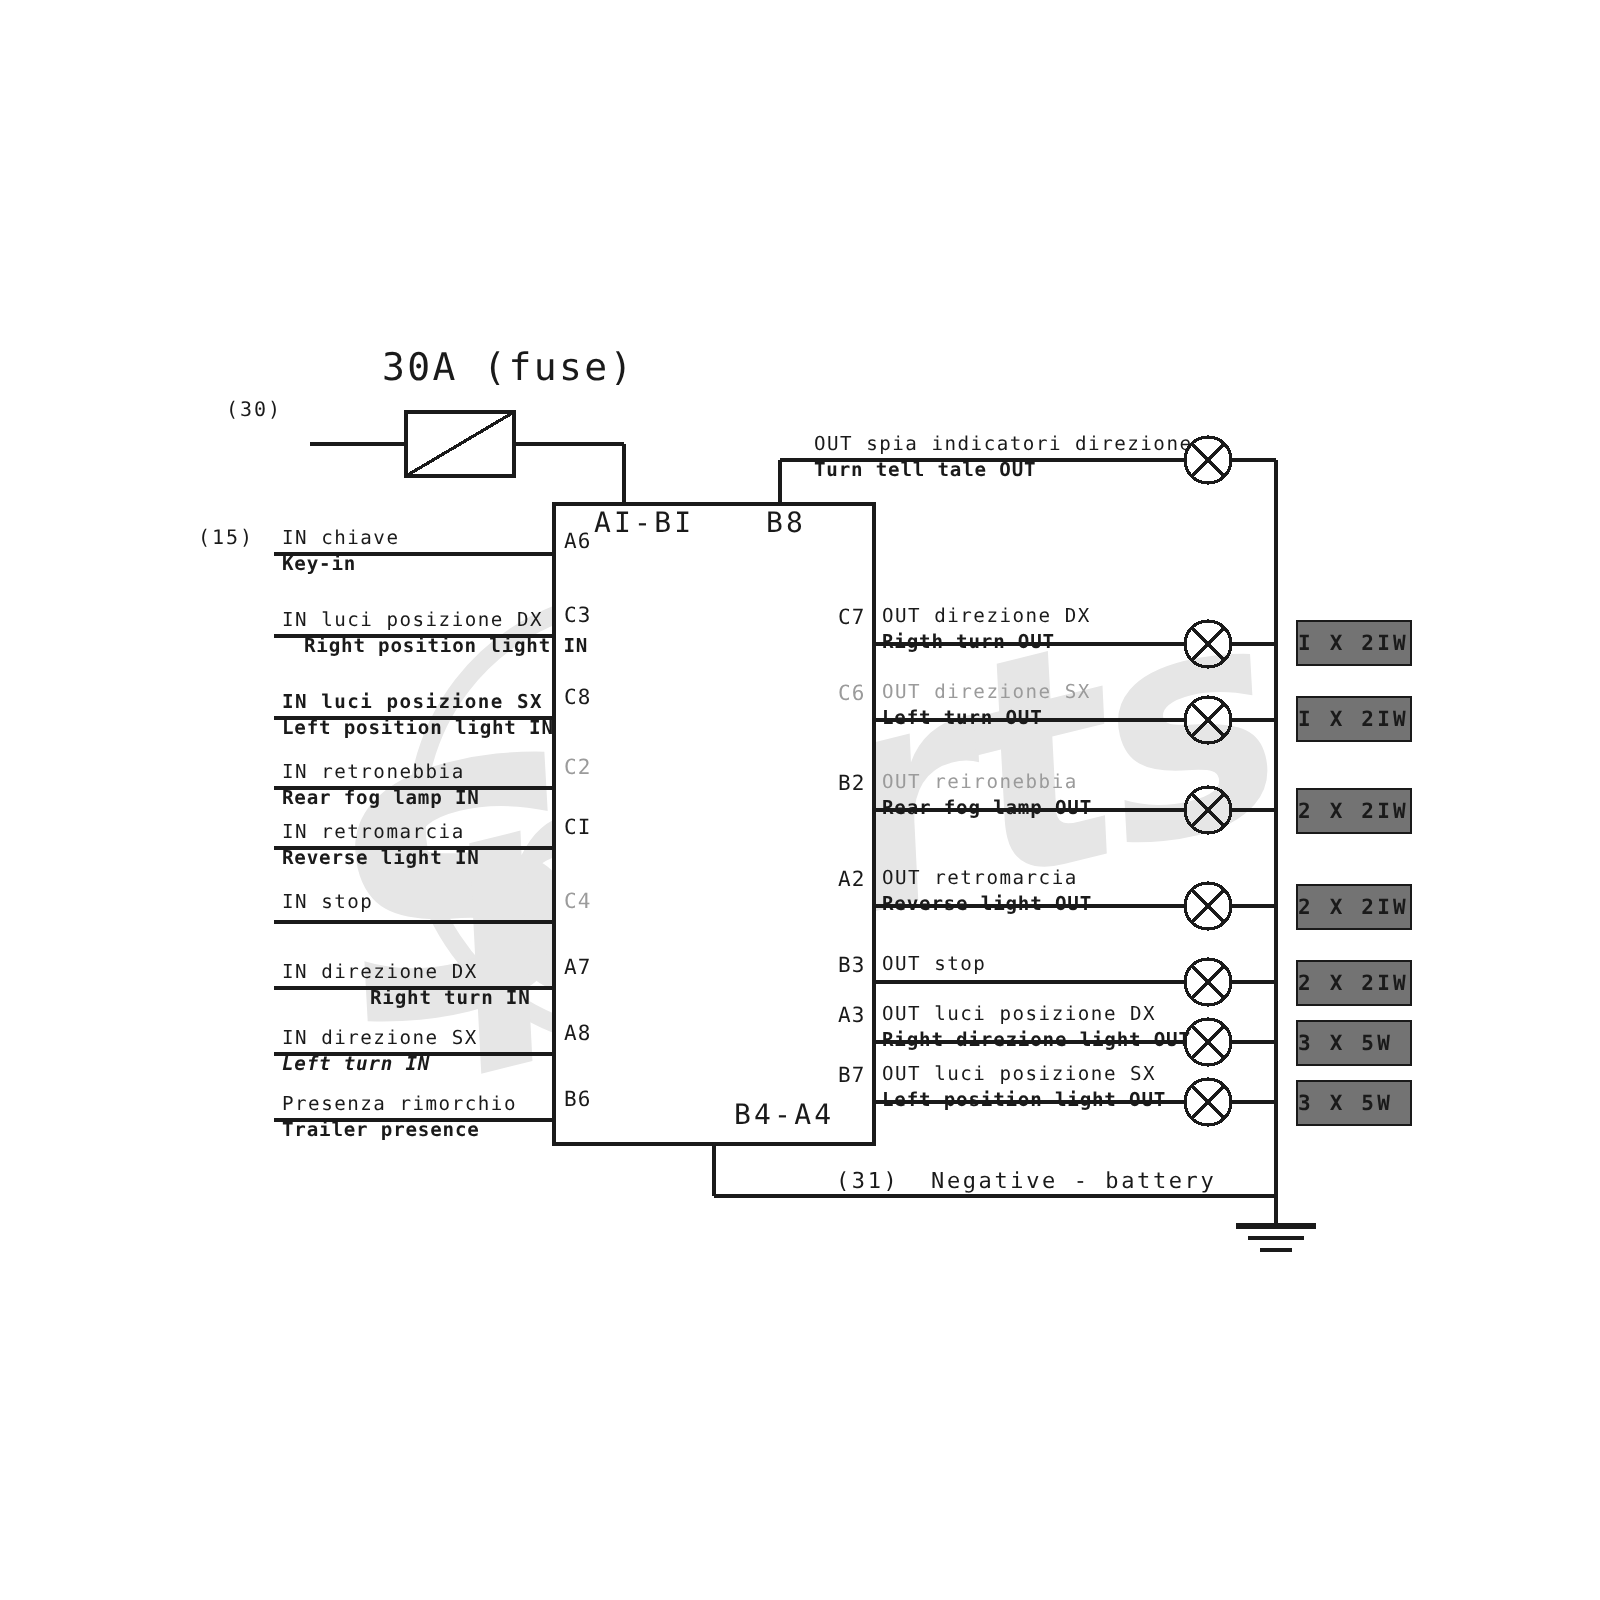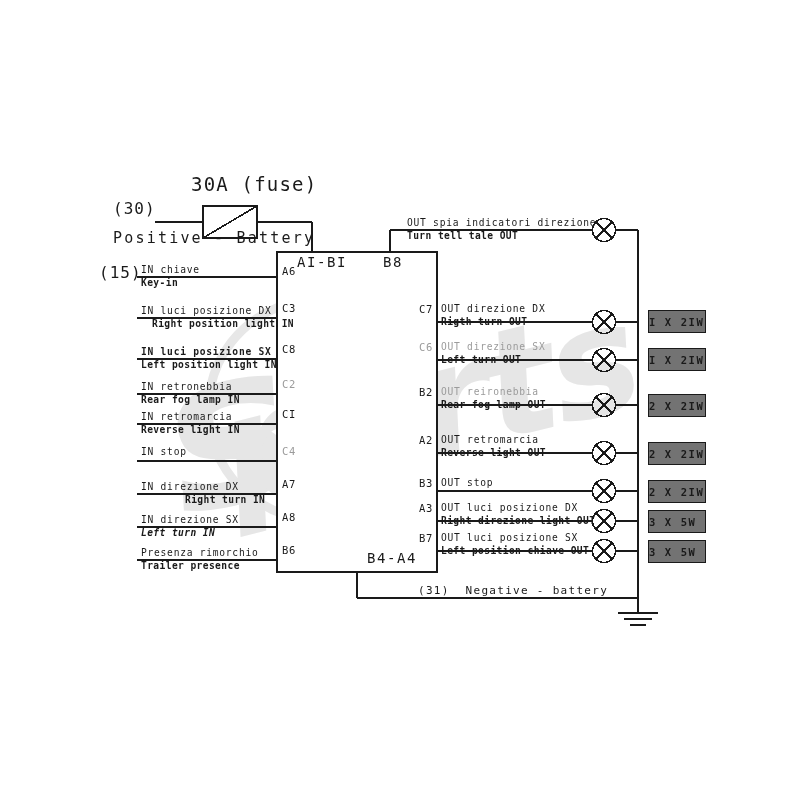--- a/index.html
+++ b/index.html
@@ -9,21 +9,21 @@
     font-family:"DejaVu Sans Mono","Liberation Mono",monospace;
     color:#1a1a1a;
   }
   #stage{position:relative;width:800px;height:800px;background:#fff;}
   #wiresvg{position:absolute;left:0;top:0;width:800px;height:800px;}
   #marksvg{position:absolute;left:0;top:0;width:800px;height:800px;}
   .lbl{position:absolute;white-space:pre;line-height:1;letter-spacing:.5px;}
 
   
   .t-fuse{font-size:19px;letter-spacing:1.2px;}
-  .t-term{font-size:16px;letter-spacing:1px;}
+  .t-term{font-size:10px;letter-spacing:1px;}
   .t-pos{font-size:15px;letter-spacing:2.2px;}
   .t-box{font-size:14px;letter-spacing:1.6px;}
   .t-pin{font-size:10.5px;font-weight:normal;letter-spacing:.6px;}
   .t-it{font-size:9.6px;letter-spacing:.75px;}
   .t-en{font-size:9.6px;font-weight:bold;letter-spacing:.4px;}
   .t-w{font-size:10.5px;font-weight:bold;letter-spacing:1.6px;}
   .t-neg{font-size:11px;letter-spacing:1.3px;}
 
   .dim{color:#9b9b9b;}
   .wbox{
@@ -126,21 +126,20 @@
 
       <line x1="638" y1="598" x2="638" y2="612"></line>
       <line x1="618" y1="613" x2="658" y2="613" stroke-width="2.6"></line>
       <line x1="624" y1="619" x2="652" y2="619" stroke-width="2.2"></line>
       <line x1="630" y1="625" x2="646" y2="625" stroke-width="2"></line>
     </g>
   </svg>
 
   <div class="lbl t-fuse" style="left:191px;top:175px;">30A (fuse)</div>
   <div class="lbl t-term" style="left:113px;top:201px;">(30)</div>
-  <div class="lbl t-pos" style="left:113px;top:231px;">Positive - Battery</div>
   <div class="lbl t-term" style="left:99px;top:265px;">(15)</div>
 
   <div class="lbl t-box" style="left:297px;top:255px;">AI-BI</div>
   <div class="lbl t-box" style="left:383px;top:255px;">B8</div>
   <div class="lbl t-box" style="left:367px;top:551px;">B4-A4</div>
 
   <div class="lbl t-pin" style="left:282px;top:266px;">A6</div>
   <div class="lbl t-it" style="left:141px;top:265px;">IN chiave</div>
   <div class="lbl t-en" style="left:141px;top:278px;">Key-in</div>
 
@@ -196,21 +195,21 @@
 
   <div class="lbl t-pin" style="left:419px;top:478px;">B3</div>
   <div class="lbl t-it" style="left:441px;top:478px;">OUT stop</div>
 
   <div class="lbl t-pin" style="left:419px;top:503px;">A3</div>
   <div class="lbl t-it" style="left:441px;top:503px;">OUT luci posizione DX</div>
   <div class="lbl t-en" style="left:441px;top:516px;">Right direzione light OUT</div>
 
   <div class="lbl t-pin" style="left:419px;top:533px;">B7</div>
   <div class="lbl t-it" style="left:441px;top:533px;">OUT luci posizione SX</div>
-  <div class="lbl t-en" style="left:441px;top:546px;">Left position chiave OUT</div>
+  <div class="lbl t-en" style="left:441px;top:546px;">Left position light OUT</div>
 
   <div class="wbox" style="left:648px;top:310px;width:58px;height:23px;">
     <span class="t-w">I X 2IW</span>
   </div>
   <div class="wbox" style="left:648px;top:348px;width:58px;height:23px;">
     <span class="t-w">I X 2IW</span>
   </div>
   <div class="wbox" style="left:648px;top:394px;width:58px;height:23px;">
     <span class="t-w">2 X 2IW</span>
   </div>

